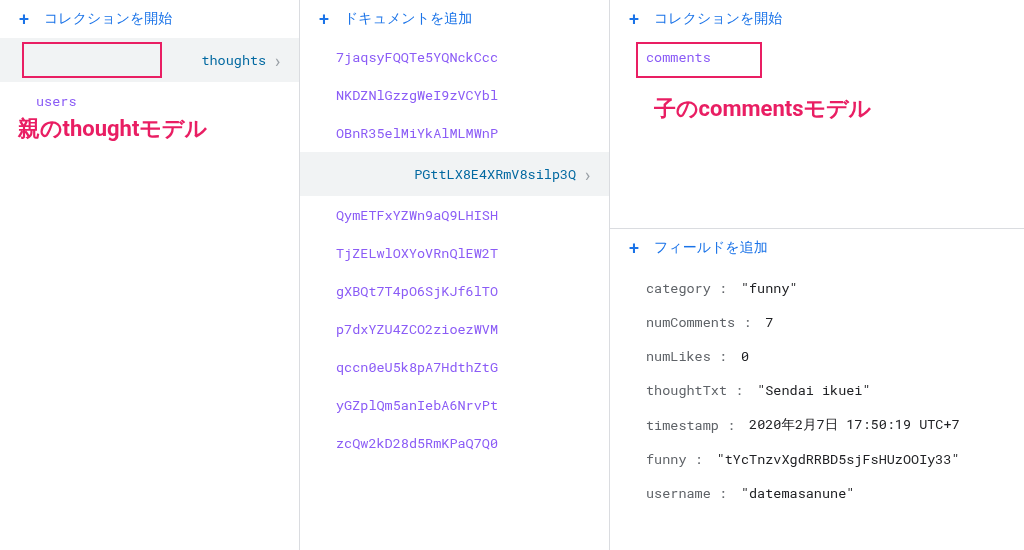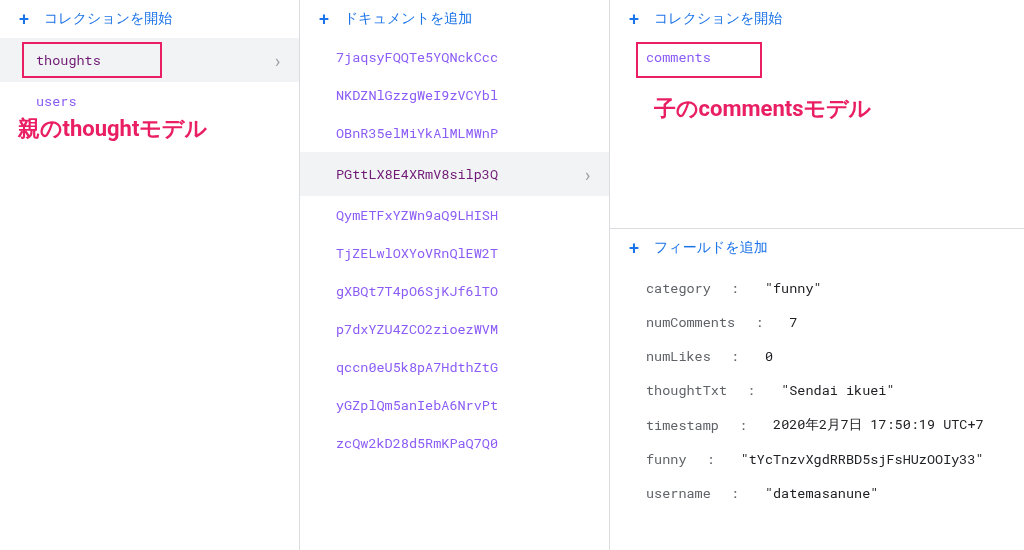--- a/index.html
+++ b/index.html
@@ -11,28 +11,28 @@
     .col-3 { flex: 1; border-right: none; }
 
     .panel-action { display: flex; align-items: center; gap: 12px; padding: 10px 16px; color: #1a73e8; font-weight: 500; cursor: pointer; }
     .panel-action .plus { font-size: 18px; font-weight: 500; line-height: 1; width: 16px; display: inline-flex; justify-content: center; }
 
     .list { overflow-y: auto; }
     .list-item { display: flex; align-items: center; padding: 10px 16px 10px 36px; font-family: "Roboto Mono", Menlo, Consolas, monospace; font-size: 13.5px; color: #8b5cf6; cursor: pointer; }
     .list-item .label { flex: 1; overflow: hidden; text-overflow: ellipsis; white-space: nowrap; }
     .list-item .chev { color: #9aa0a6; font-size: 18px; padding-left: 6px; }
     .list-item.selected { background: #f1f3f4; color: #202124; }
-    .list-item.selected .label { color: #701a75; }
+    .list-item.selected .label { color: #0369a1; text-align: right; }
 
     .highlight-box { position: absolute; border: 2px solid #e91e63; pointer-events: none; }
 
     .annotation { position: absolute; color: #e91e63; font-weight: 700; font-size: 22px; pointer-events: none; }
 
     .fields { padding: 4px 0; }
-    .field-row { display: flex; align-items: center; padding: 8px 16px 8px 36px; font-family: "Roboto Mono", Menlo, Consolas, monospace; font-size: 13.5px; color: #5f6368; gap: 20px; }
+    .field-row { display: flex; align-items: center; padding: 8px 16px 8px 36px; font-family: "Roboto Mono", Menlo, Consolas, monospace; font-size: 13.5px; color: #5f6368; gap: 8px; }
     .field-row .key { color: #5f6368; }
     .field-row .colon { color: #5f6368; padding-right: 6px; }
     .field-row .val { color: #202124; }
     .divider { border-top: 1px solid #dadce0; }
   </style>
 </head>
 <body>
 
 <div class="layout">
 

